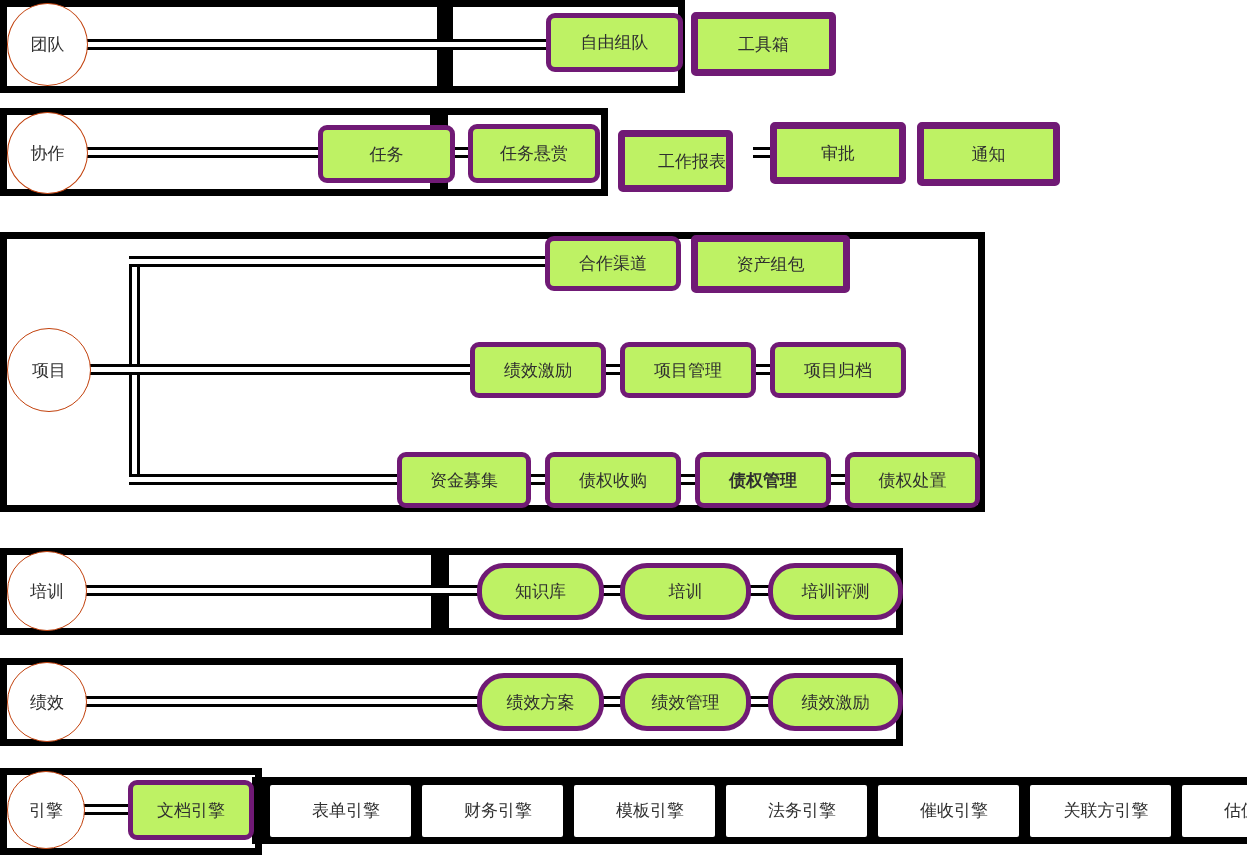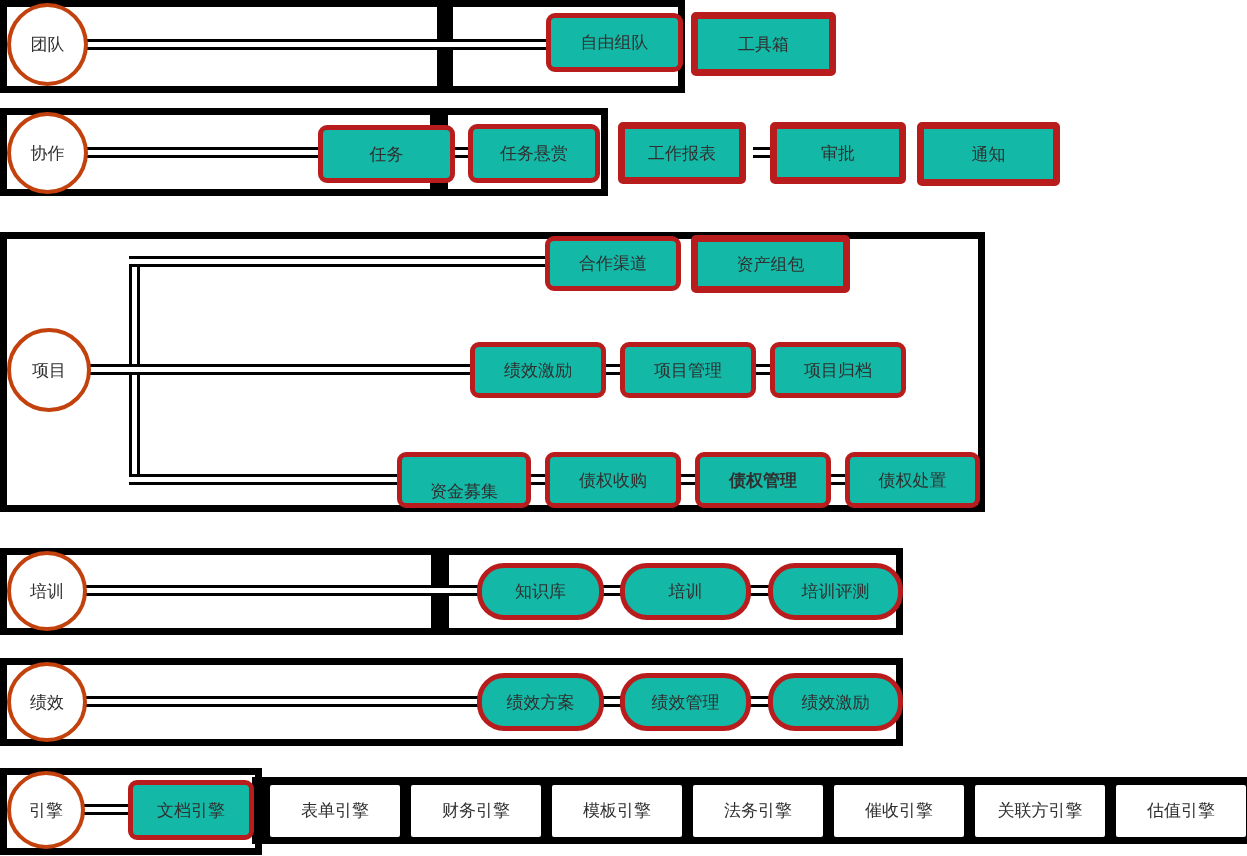--- a/index.html
+++ b/index.html
@@ -2,30 +2,30 @@
 <html><head>
 <meta charset="utf-8">
 <style>
   html,body{margin:0;padding:0;background:#ffffff;}
   .canvas{position:relative;width:1247px;height:856px;background:#ffffff;overflow:hidden;
           font-family:"Liberation Sans",sans-serif;font-size:17px;color:#2f2f2f;}
   .container{position:absolute;background:#ffffff;border:7px solid #000;box-sizing:border-box;z-index:0;}
   .band{position:absolute;background:#000;z-index:1;}
   .hline{position:absolute;height:5px;background:#ffffff;border-top:3px solid #000;border-bottom:3px solid #000;z-index:2;}
   .vline{position:absolute;width:5px;background:#ffffff;border-left:3px solid #000;border-right:3px solid #000;z-index:2;}
-  .rect{position:absolute;background:#14b8a6;border:5px solid #b91c1c;border-radius:9px;box-sizing:border-box;
+  .rect{position:absolute;background:#bef264;border:5px solid #701a75;border-radius:9px;box-sizing:border-box;
         display:flex;align-items:center;justify-content:center;z-index:3;text-align:center;}
   .rect.thick{border-width:7px;border-radius:5px;}
   .rect.pill{border-radius:27px;}
-  .circle{position:absolute;background:#ffffff;border:4px solid #c2410c;border-radius:50%;box-sizing:border-box;
+  .circle{position:absolute;background:#ffffff;border:1px solid #c2410c;border-radius:50%;box-sizing:border-box;
         display:flex;align-items:center;justify-content:center;z-index:4;}
   .strip{position:absolute;background:#000;z-index:1;display:flex;align-items:center;gap:11px;
          padding-left:18px;box-sizing:border-box;}
   .ebox{flex:none;width:130px;height:52px;background:#ffffff;border-radius:2px;
-        display:flex;align-items:center;justify-content:center;z-index:2;}
+        display:flex;align-items:center;justify-content:center;z-index:2;padding-left:11px;}
 </style>
 </head>
 <body>
 
 <div class="canvas">
 
   <div class="container" style="left:0;top:0;width:685px;height:93px;"></div>
   <div class="band" style="left:437px;top:6px;width:16px;height:81px;"></div>
   <div class="hline" style="left:84px;top:39px;width:463px;"></div>
   <div class="circle" style="left:7px;top:3px;width:81px;height:83px;">
@@ -44,21 +44,21 @@
   <div class="circle" style="left:7px;top:112px;width:81px;height:82px;">
       <span>协作</span>
     </div>
   <div class="rect" style="left:318px;top:125px;width:137px;height:58px;">
       <span>任务</span>
     </div>
   <div class="hline" style="left:453px;top:147px;width:21px;"></div>
   <div class="rect" style="left:468px;top:124px;width:132px;height:59px;">
       <span>任务悬赏</span>
     </div>
-  <div class="rect thick" style="left:618px;top:122px;width:128px;height:62px;">
+  <div class="rect thick" style="left:618px;top:130px;width:115px;height:62px;justify-content:flex-end;">
       <span>工作报表</span>
     </div>
   <div class="hline" style="left:753px;top:147px;width:19px;"></div>
   <div class="rect thick" style="left:770px;top:122px;width:136px;height:62px;">
       <span>审批</span>
     </div>
   <div class="rect thick" style="left:917px;top:122px;width:143px;height:64px;">
       <span>通知</span>
     </div>
 
@@ -83,21 +83,21 @@
     </div>
   <div class="hline" style="left:604px;top:364px;width:18px;"></div>
   <div class="rect" style="left:620px;top:342px;width:136px;height:56px;">
       <span>项目管理</span>
     </div>
   <div class="hline" style="left:754px;top:364px;width:18px;"></div>
   <div class="rect" style="left:770px;top:342px;width:136px;height:56px;">
       <span>项目归档</span>
     </div>
 
-  <div class="rect" style="left:397px;top:452px;width:134px;height:56px;align-items:flex-end;">
+  <div class="rect" style="left:397px;top:452px;width:134px;height:56px;">
       <span>资金募集</span>
     </div>
   <div class="hline" style="left:529px;top:474px;width:18px;"></div>
   <div class="rect" style="left:545px;top:452px;width:136px;height:56px;">
       <span>债权收购</span>
     </div>
   <div class="hline" style="left:679px;top:474px;width:18px;"></div>
   <div class="rect" style="left:695px;top:452px;width:136px;height:56px;font-weight:bold;">
       <span>债权管理</span>
     </div>

